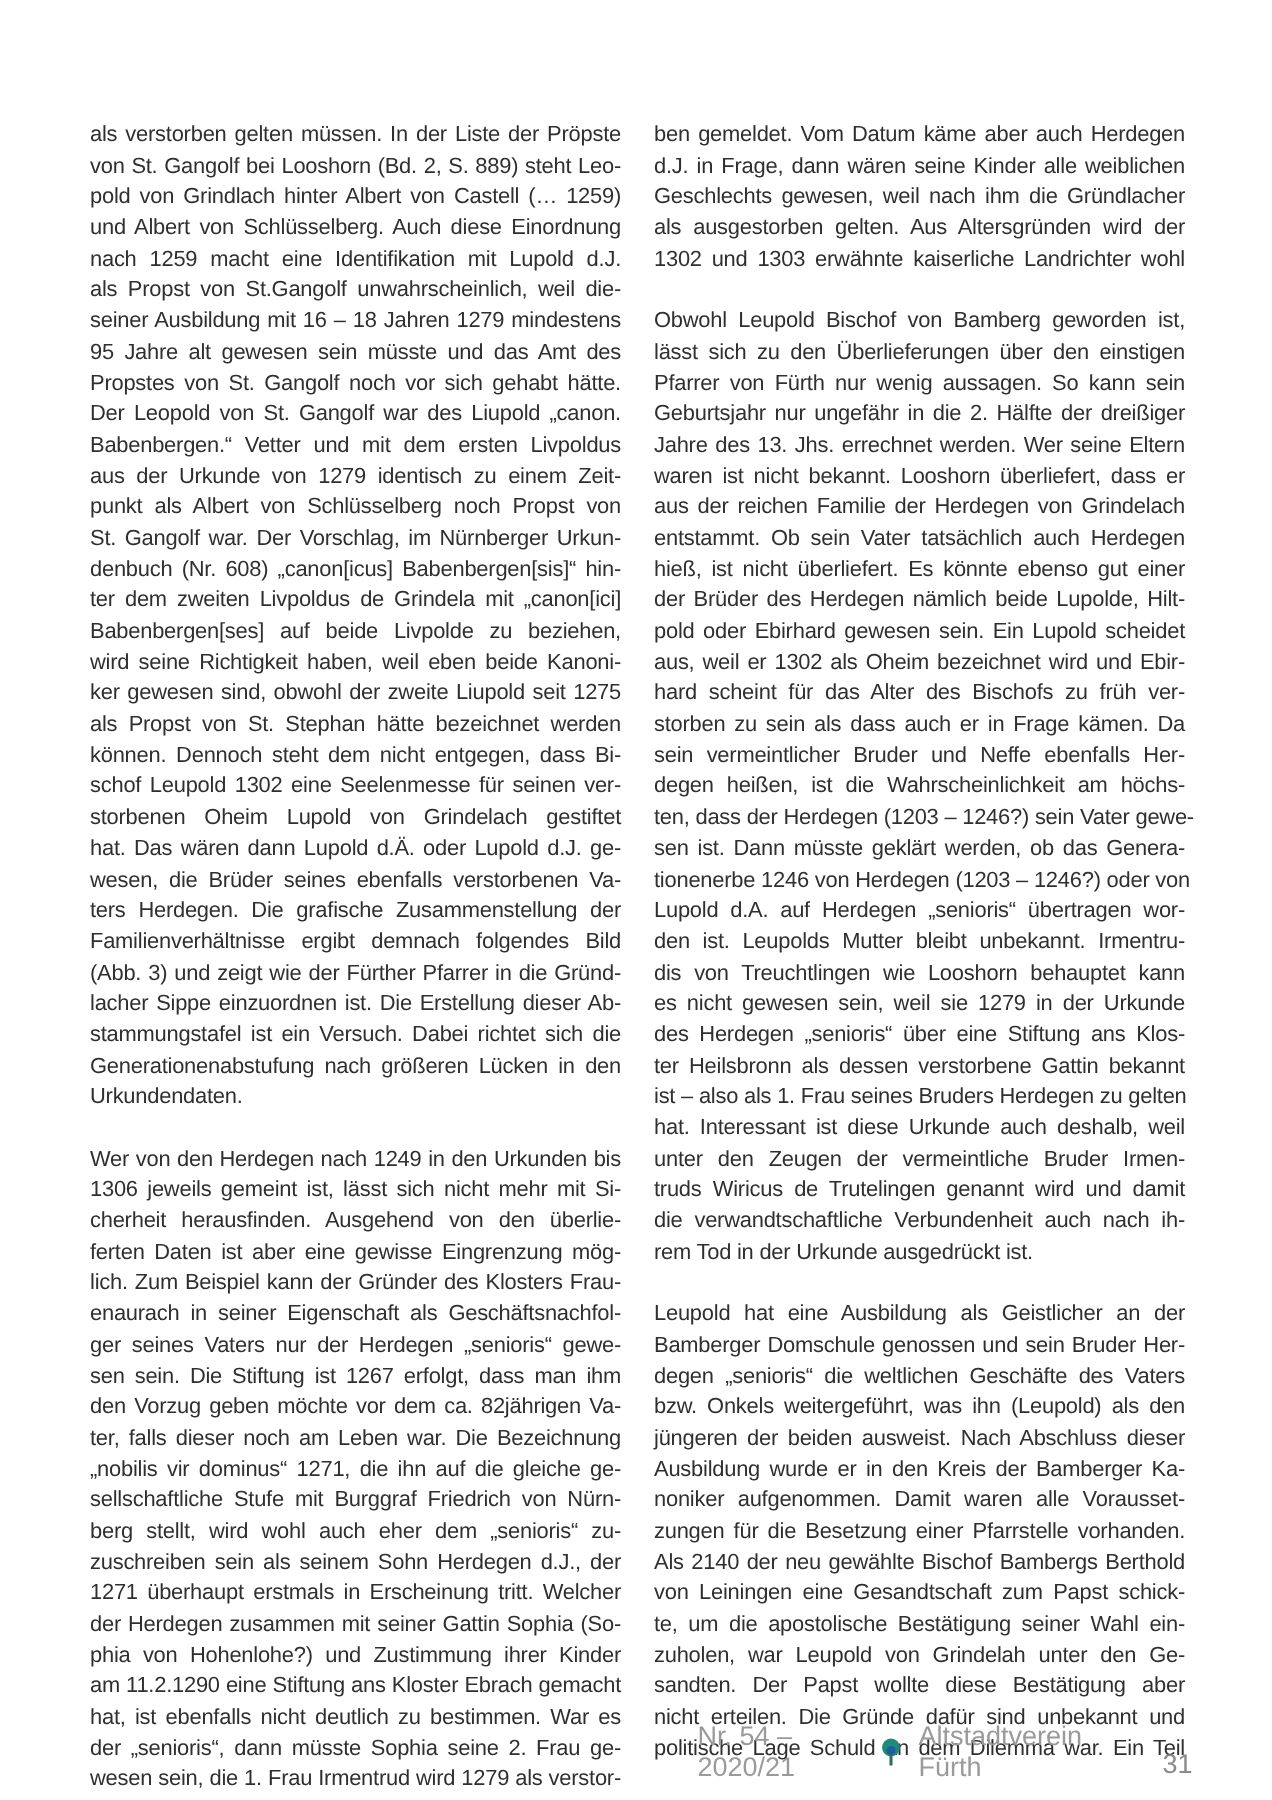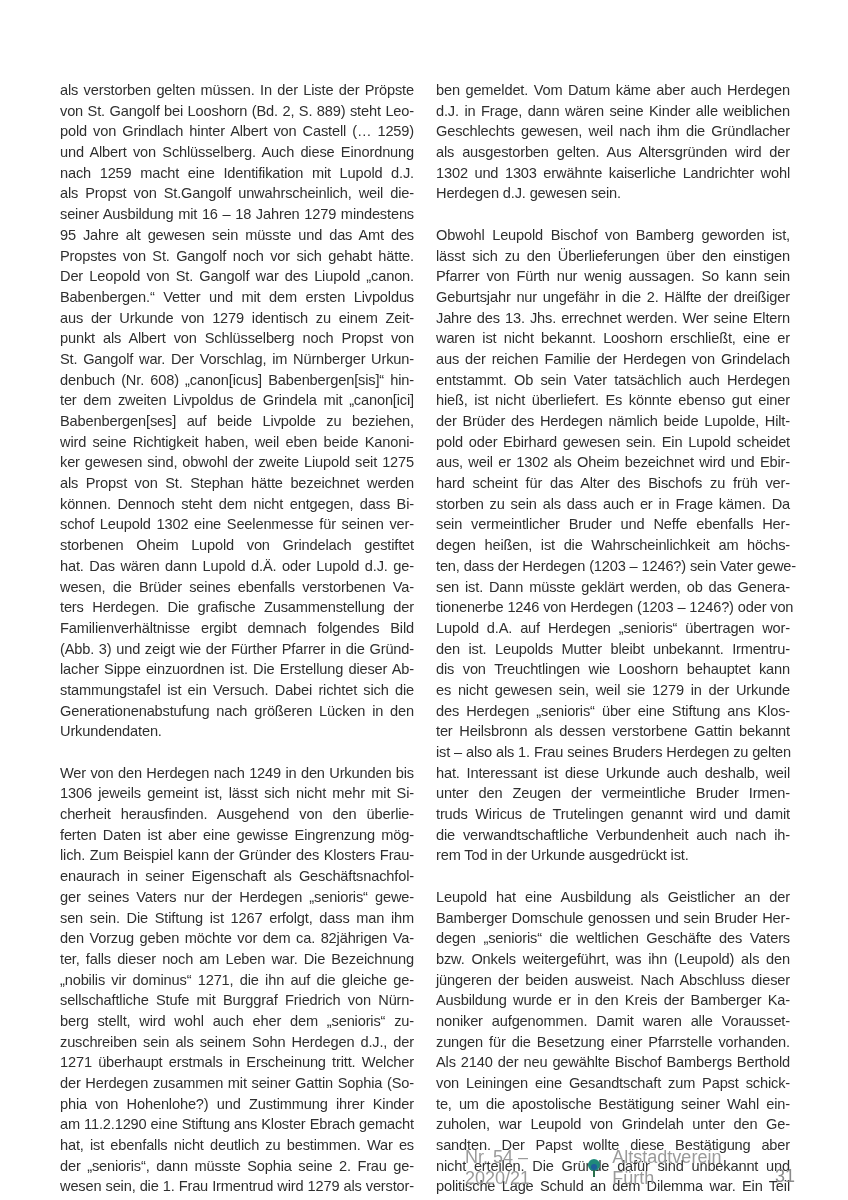--- a/index.html
+++ b/index.html
@@ -89,29 +89,28 @@
         <span class="line">wesen sein, die 1. Frau Irmentrud wird 1279 als verstor-</span>
       </div>
     </div>
   <div class="col right" id="col-right">
       <div class="para">
         <span class="line">ben gemeldet. Vom Datum käme aber auch Herdegen</span>
         <span class="line">d.J. in Frage, dann wären seine Kinder alle weiblichen</span>
         <span class="line">Geschlechts gewesen, weil nach ihm die Gründlacher</span>
         <span class="line">als ausgestorben gelten. Aus Altersgründen wird der</span>
         <span class="line">1302 und 1303 erwähnte kaiserliche Landrichter wohl</span>
-        <span class="line last">Herdegen d.J. gewesen sein.</span>
       </div>
       <div class="para">
         <span class="line">Obwohl Leupold Bischof von Bamberg geworden ist,</span>
         <span class="line">lässt sich zu den Überlieferungen über den einstigen</span>
         <span class="line">Pfarrer von Fürth nur wenig aussagen. So kann sein</span>
         <span class="line">Geburtsjahr nur ungefähr in die 2. Hälfte der dreißiger</span>
         <span class="line">Jahre des 13. Jhs. errechnet werden. Wer seine Eltern</span>
-        <span class="line">waren ist nicht bekannt. Looshorn erschließt, eine er</span>
+        <span class="line">waren ist nicht bekannt. Looshorn überliefert, dass er</span>
         <span class="line">aus der reichen Familie der Herdegen von Grindelach</span>
         <span class="line">entstammt. Ob sein Vater tatsächlich auch Herdegen</span>
         <span class="line">hieß, ist nicht überliefert. Es könnte ebenso gut einer</span>
         <span class="line">der Brüder des Herdegen nämlich beide Lupolde, Hilt-</span>
         <span class="line">pold oder Ebirhard gewesen sein. Ein Lupold scheidet</span>
         <span class="line">aus, weil er 1302 als Oheim bezeichnet wird und Ebir-</span>
         <span class="line">hard scheint für das Alter des Bischofs zu früh ver-</span>
         <span class="line">storben zu sein als dass auch er in Frage kämen. Da</span>
         <span class="line">sein vermeintlicher Bruder und Neffe ebenfalls Her-</span>
         <span class="line">degen heißen, ist die Wahrscheinlichkeit am höchs-</span>

